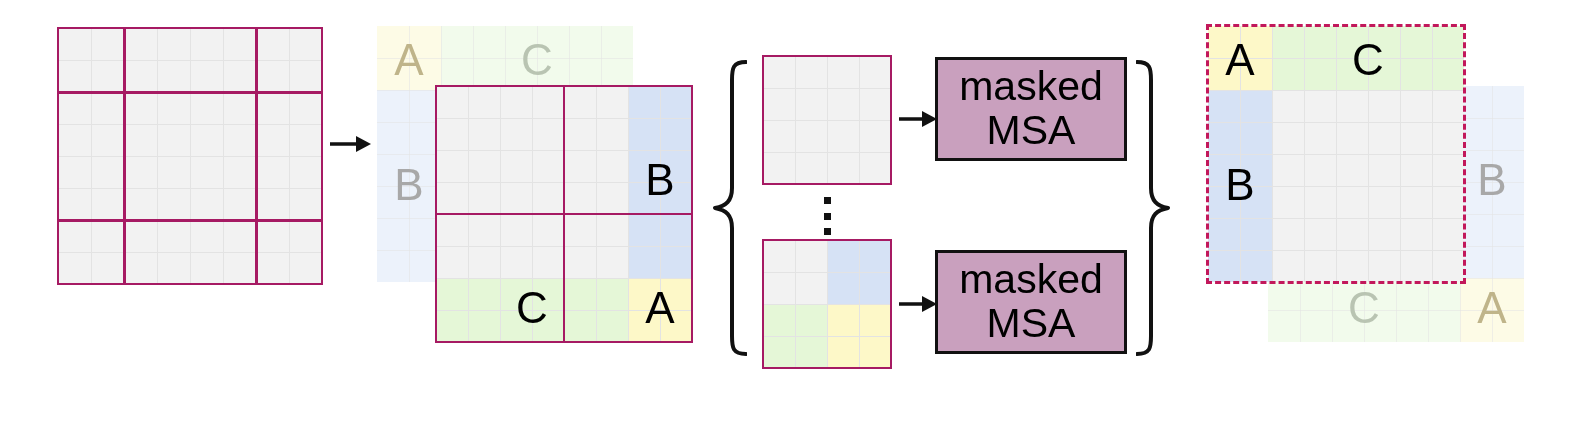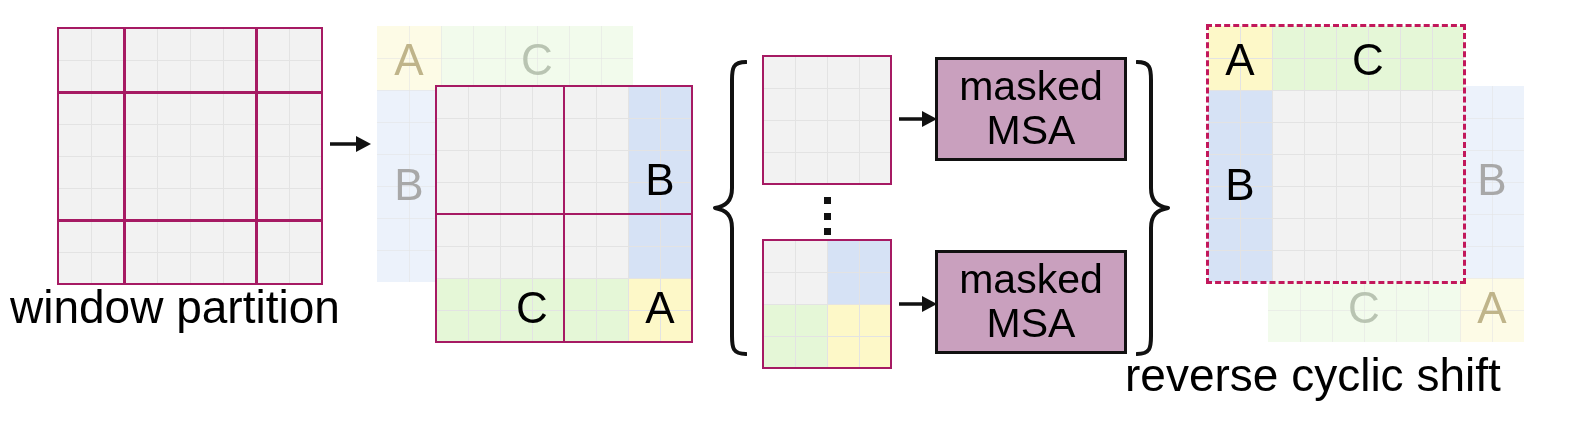--- a/index.html
+++ b/index.html
@@ -68,21 +68,20 @@
     <div class="fineline" style="left:0;top:192px;width:264px;height:1px;"></div>
     <div class="fineline" style="left:0;top:224px;width:264px;height:1px;"></div>
 
     <div class="winline" style="left:65px;top:0;width:2.5px;height:256px;"></div>
     <div class="winline" style="left:197px;top:0;width:2.5px;height:256px;"></div>
     <div class="winline" style="left:0;top:63px;width:264px;height:2.5px;"></div>
     <div class="winline" style="left:0;top:191px;width:264px;height:2.5px;"></div>
     <div class="frame" style="left:-1px;top:-1px;width:266px;height:258px;"></div>
   </div>
 
-  <div class="caption" style="left:10px;top:284px;">window partition</div>
 
   <div class="arrow" style="left:328px;top:130px;width:44px;height:28px;">
     <svg width="44" height="28" viewBox="0 0 44 28">
       <line x1="2" y1="14" x2="30" y2="14" stroke="#111" stroke-width="3.5"></line>
       <polygon points="28,6 43,14 28,22" fill="#111"></polygon>
     </svg>
   </div>
 
   <div class="grid" style="left:377px;top:26px;width:256px;height:256px;background:#fafafa;">
     <div class="cell" style="left:0;top:0;width:64px;height:64px;background:#fdfbe6;"></div>
@@ -244,15 +243,14 @@
     <div class="fineline" style="left:0;top:128px;width:256px;height:1px;"></div>
     <div class="fineline" style="left:0;top:160px;width:256px;height:1px;"></div>
     <div class="fineline" style="left:0;top:192px;width:256px;height:1px;"></div>
     <div class="fineline" style="left:0;top:224px;width:256px;height:1px;"></div>
     <div class="frame-dash" style="left:-2px;top:-2px;width:260px;height:260px;"></div>
     <div class="lbl strong" style="left:0;top:12px;width:64px;">A</div>
     <div class="lbl strong" style="left:64px;top:12px;width:192px;">C</div>
     <div class="lbl strong" style="left:0;top:137px;width:64px;">B</div>
   </div>
 
-  <div class="caption" style="left:1125px;top:352px;">reverse cyclic shift</div>
 
 </div>
 
 </body></html>

